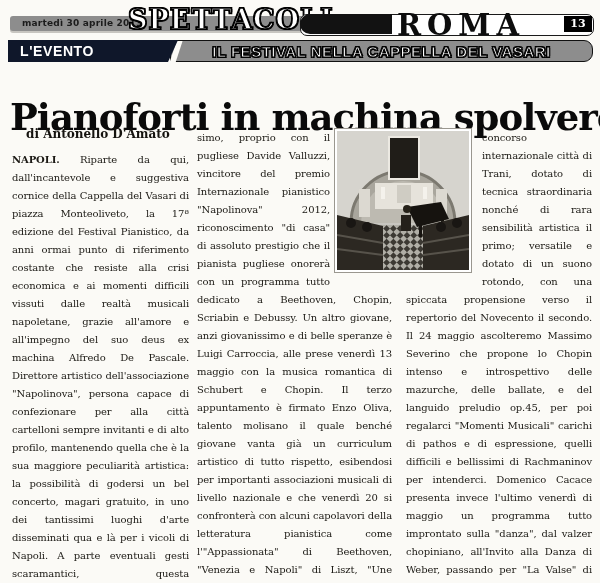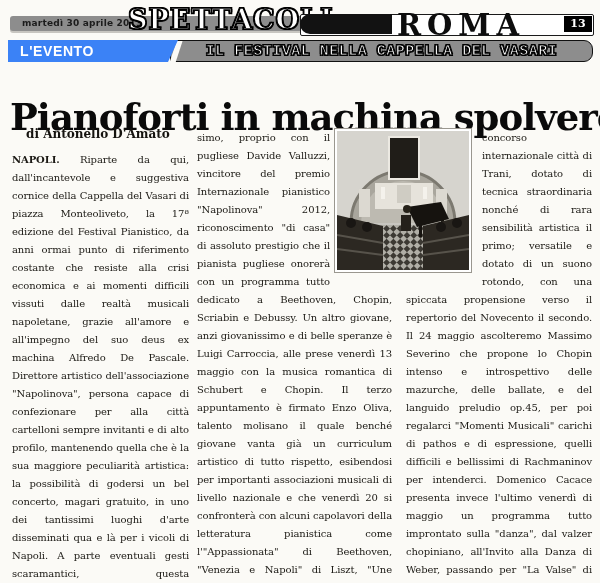--- a/index.html
+++ b/index.html
@@ -18,21 +18,21 @@
     color:#1c1c1c;font-family:"DejaVu Sans",sans-serif;letter-spacing:.2px;
   }
   .section-title{
     position:absolute;left:128px;top:-2px;font-size:27px;font-weight:bold;
     color:#fff;letter-spacing:1px;font-family:"DejaVu Serif",serif;
     -webkit-text-stroke:1.4px #000;
     text-shadow:-1px -1px 0 #000,1px -1px 0 #000,-1px 1px 0 #000,1px 1px 0 #000;
   }
   .right-assembly{
     position:absolute;right:6px;top:8px;width:292px;height:20px;
-    border:1px solid #1a1a1a;border-radius:2px;background:#fff;
+    border:1px solid #1a1a1a;border-radius:7px;background:#fff;
   }
   .masthead-swoosh{
     position:absolute;left:-1px;top:-1px;width:92px;height:20px;background:#121212;
     border-radius:10px 0 0 10px;
   }
   .paper-name{
     position:absolute;left:96px;top:-7px;font-size:29px;font-weight:bold;
     letter-spacing:6px;color:#0d0d0d;font-family:"DejaVu Serif",serif;
   }
   .page-box{
@@ -47,26 +47,26 @@
   .kicker-gray{
     position:absolute;left:162px;top:0;right:0;height:22px;background:#8d8d8d;
     border:1px solid #111;border-radius:0 9px 9px 0;box-sizing:border-box;
   }
   .kicker-gray::before{
     content:"";position:absolute;left:2px;top:0;width:6px;height:22px;
     background:#fbfaf6;transform:skewX(-18deg);
   }
   .kicker-subject{
     display:block;text-align:center;line-height:21px;color:#fff;font-size:15px;
-    font-weight:bold;letter-spacing:.5px;font-family:Liberation Mono, monospace;
+    font-weight:bold;letter-spacing:.5px;font-family:Liberation Sans, sans-serif;
     -webkit-text-stroke:1px #000;
     text-shadow:-1px -1px 0 #000,1px -1px 0 #000,-1px 1px 0 #000,1px 1px 0 #000;
   }
   .kicker-black{
-    position:absolute;left:0;top:0;width:170px;height:22px;background:#3b82f6;
+    position:absolute;left:0;top:0;width:170px;height:22px;background:#0f172a;
     clip-path:polygon(0 0,100% 0,calc(100% - 10px) 100%,0 100%);
   }
   .kicker-label{
     display:block;padding-left:12px;line-height:22px;color:#fff;font-size:14px;
     font-weight:bold;letter-spacing:.6px;font-family:"Liberation Sans",sans-serif;
   }
   
   .headline{
     position:absolute;left:10px;top:70px;width:586px;font-size:37px;font-weight:bold;
     letter-spacing:-1px;color:#0a0a0a;white-space:nowrap;

